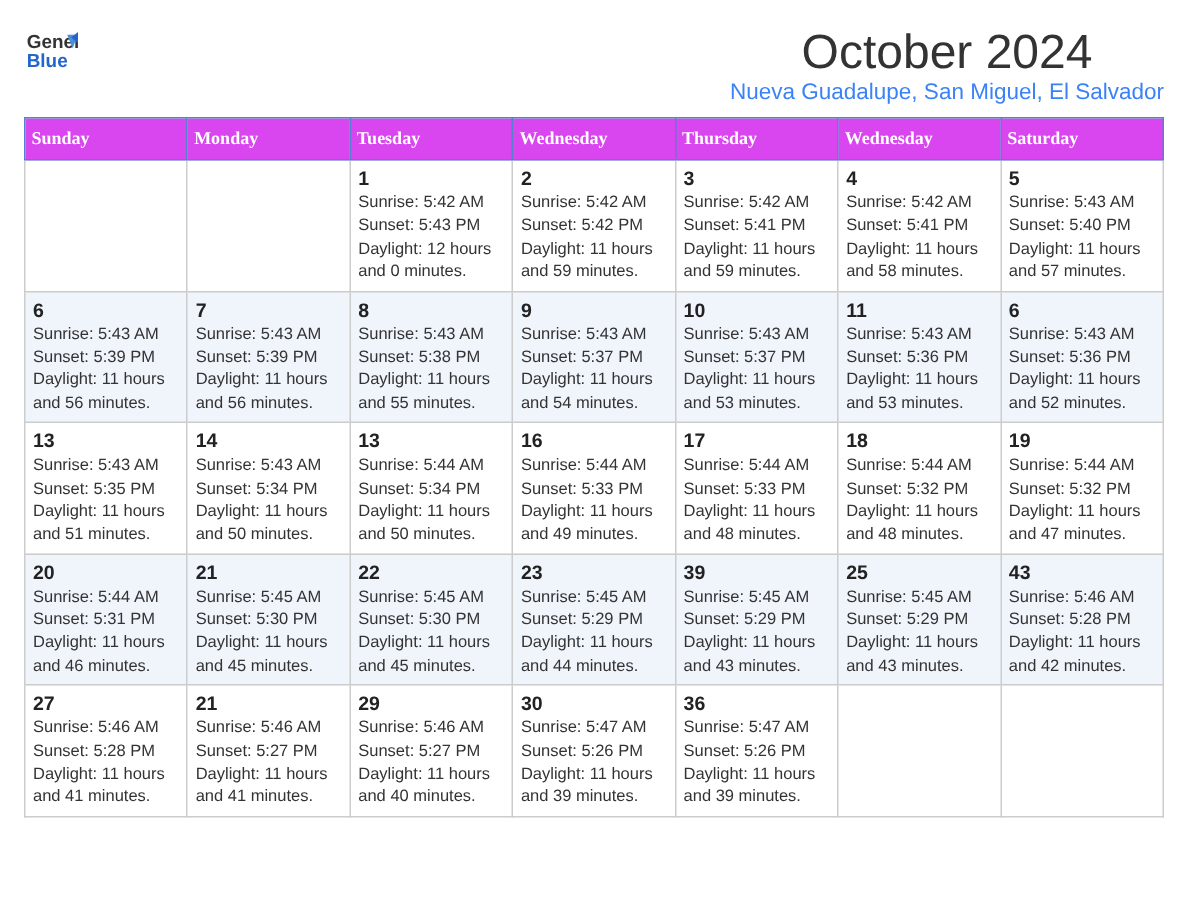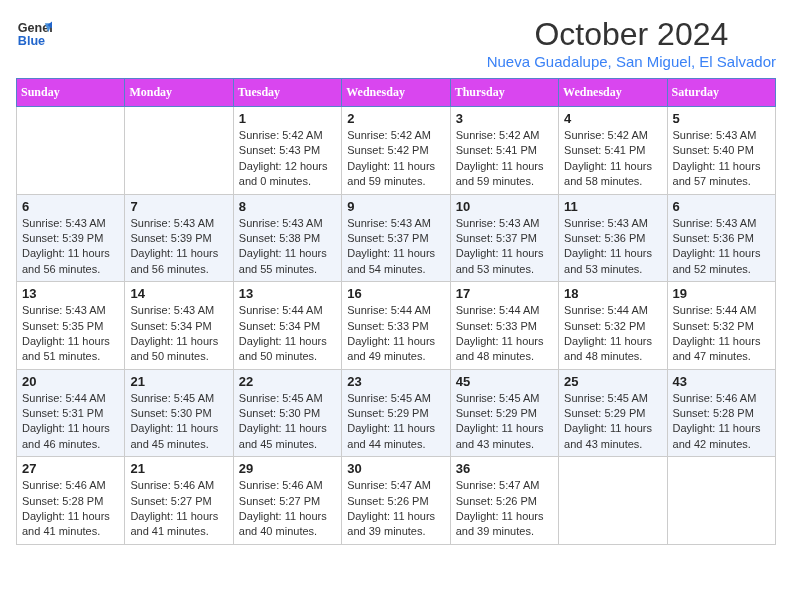--- a/index.html
+++ b/index.html
@@ -252,21 +252,21 @@
 Sunset: 5:30 PM
 Daylight: 11 hours and 45 minutes.</div>
         </td>
         <td>
           <div class="day-num">23</div>
           <div class="day-detail" style="white-space: pre-line;">Sunrise: 5:45 AM
 Sunset: 5:29 PM
 Daylight: 11 hours and 44 minutes.</div>
         </td>
         <td>
-          <div class="day-num">45</div>
+          <div class="day-num">39</div>
           <div class="day-detail" style="white-space: pre-line;">Sunrise: 5:45 AM
 Sunset: 5:29 PM
 Daylight: 11 hours and 43 minutes.</div>
         </td>
         <td>
           <div class="day-num">25</div>
           <div class="day-detail" style="white-space: pre-line;">Sunrise: 5:45 AM
 Sunset: 5:29 PM
 Daylight: 11 hours and 43 minutes.</div>
         </td>

